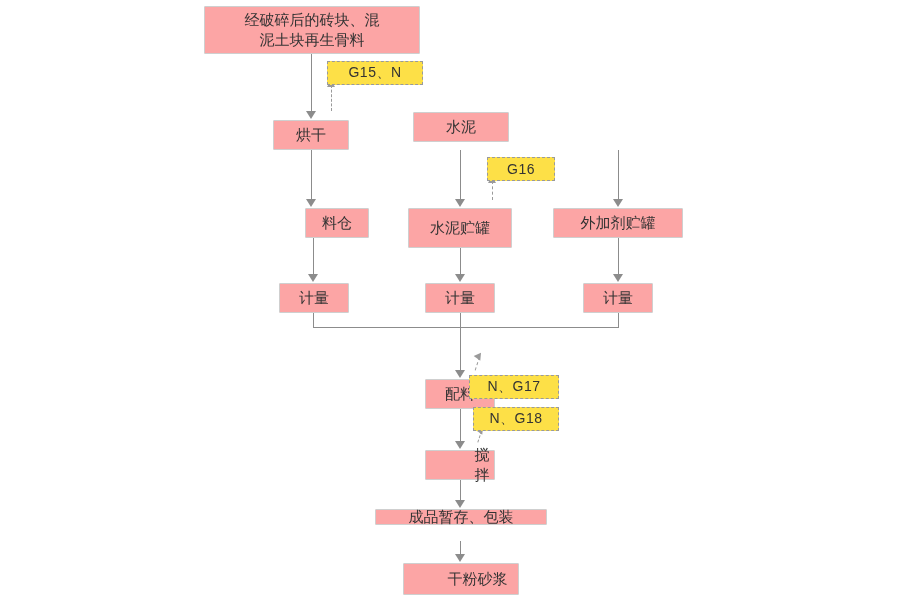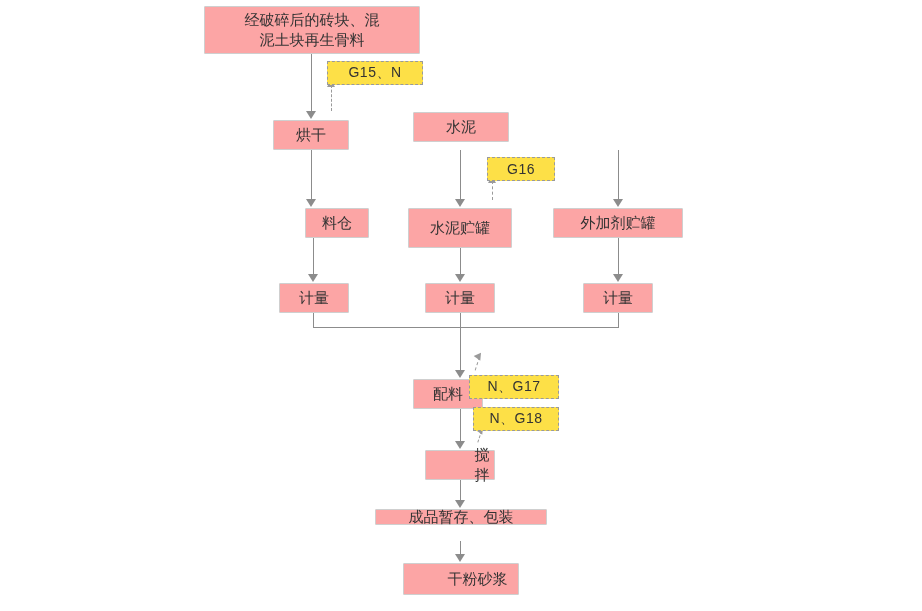--- a/index.html
+++ b/index.html
@@ -132,21 +132,21 @@
   <div class="node" style="left:204px; top:6px; width:216px; height:48px;">经破碎后的砖块、混
 泥土块再生骨料</div>
   <div class="node" style="left:273px; top:120px; width:76px; height:30px;">烘干</div>
   <div class="node" style="left:413px; top:112px; width:96px; height:30px;font-family:Liberation Serif, serif;">水泥</div>
   <div class="node" style="left:277px; top:208px; width:64px; height:30px;margin-left:28px;">料仓</div>
   <div class="node" style="left:408px; top:208px; width:104px; height:40px;">水泥贮罐</div>
   <div class="node" style="left:553px; top:208px; width:130px; height:30px;">外加剂贮罐</div>
   <div class="node" style="left:279px; top:283px; width:70px; height:30px;">计量</div>
   <div class="node" style="left:425px; top:283px; width:70px; height:30px;">计量</div>
   <div class="node" style="left:583px; top:283px; width:70px; height:30px;">计量</div>
-  <div class="node" style="left:413px; top:379px; width:70px; height:30px;">配料</div>
+  <div class="node" style="left:425px; top:379px; width:70px; height:30px;">配料</div>
   <div class="node" style="left:425px; top:450px; width:70px; height:30px;padding-left:44px;">搅拌</div>
   <div class="node" style="left:375px; top:509px; width:172px; height:16px;">成品暂存、包装</div>
   <div class="node" style="left:403px; top:563px; width:116px; height:32px;padding-left:33px;">干粉砂浆</div>
 
   <div class="tag" style="left:327px; top:61px; width:96px; height:24px;">G15、N</div>
   <div class="tag" style="left:487px; top:157px; width:68px; height:24px;">G16</div>
   <div class="tag" style="left:469px; top:333px; width:90px; height:24px;margin-top:42px;">N、G17</div>
   <div class="tag" style="left:473px; top:407px; width:86px; height:24px;">N、G18</div>
 
 </div>

